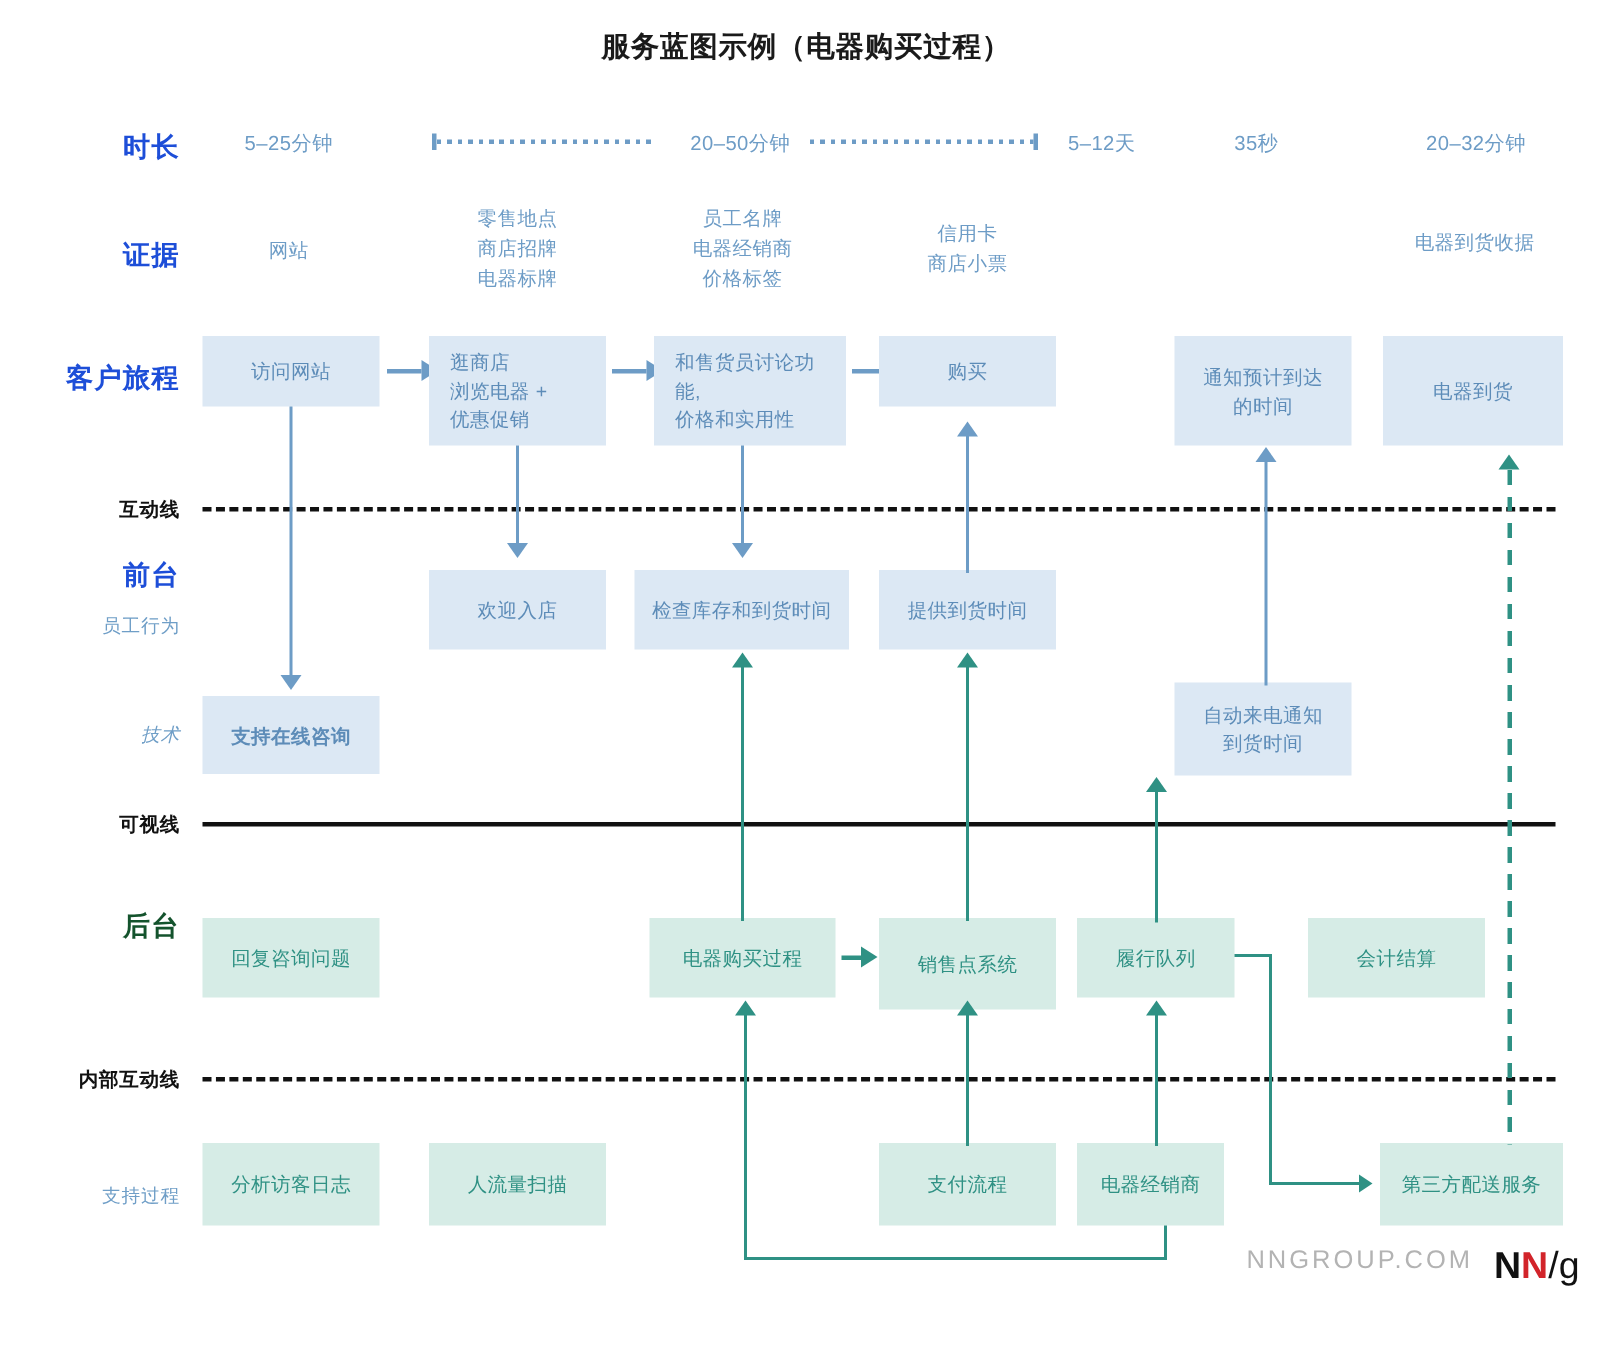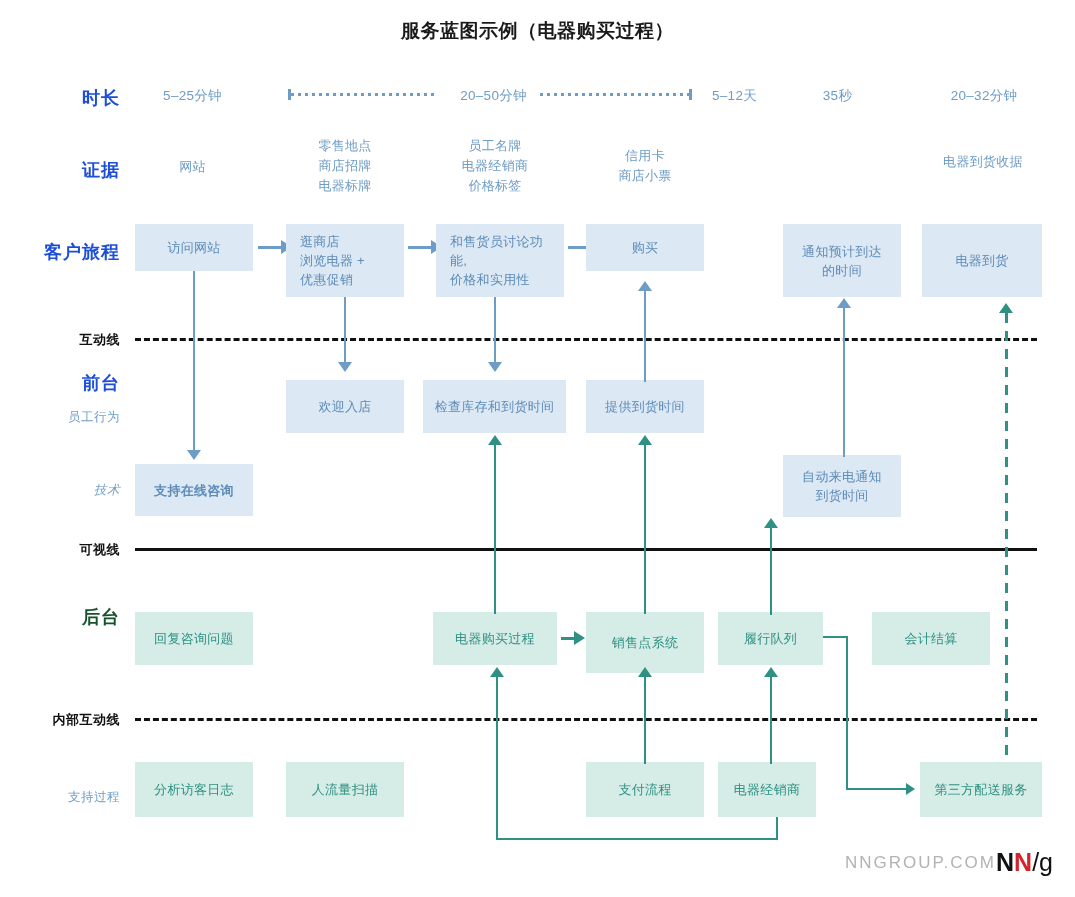--- a/index.html
+++ b/index.html
@@ -129,22 +129,22 @@
   }
 
   
   .vdash{
     width:3px;
     background-image:repeating-linear-gradient(to bottom,#2f9184 0 10px,transparent 10px 18px);
   }
 
   
   #footer{
-    bottom:20px;right:22px;
-    display:flex;align-items:center;
+    bottom:38px;right:22px;
+    display:flex;align-items:flex-start;gap:14px;
   }
   #nngroup-text{
     font-size:17px;letter-spacing:2px;color:#b3b3b3;
   }
   #nnglogo{font-size:25px;font-weight:bold;color:#111111;letter-spacing:0px;}
   #nnglogo .red{color:#d2242a;}
   #nnglogo .slash{font-weight:normal;color:#111111;}
   #nnglogo .g{font-weight:normal;color:#111111;}
 </style>
 </head>

